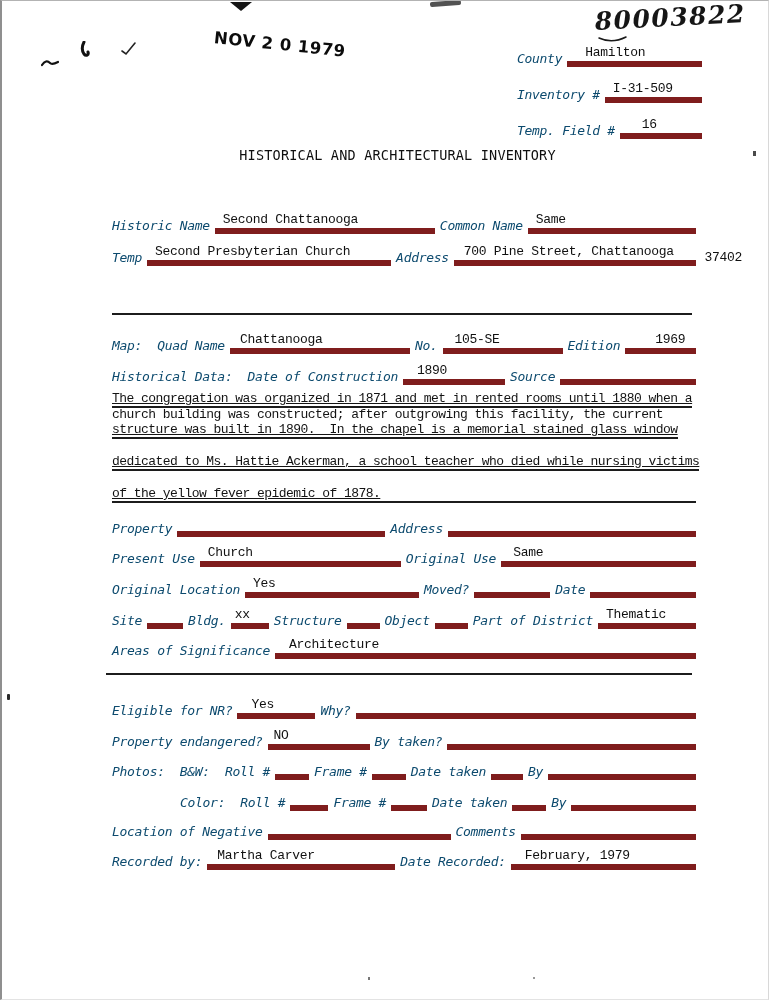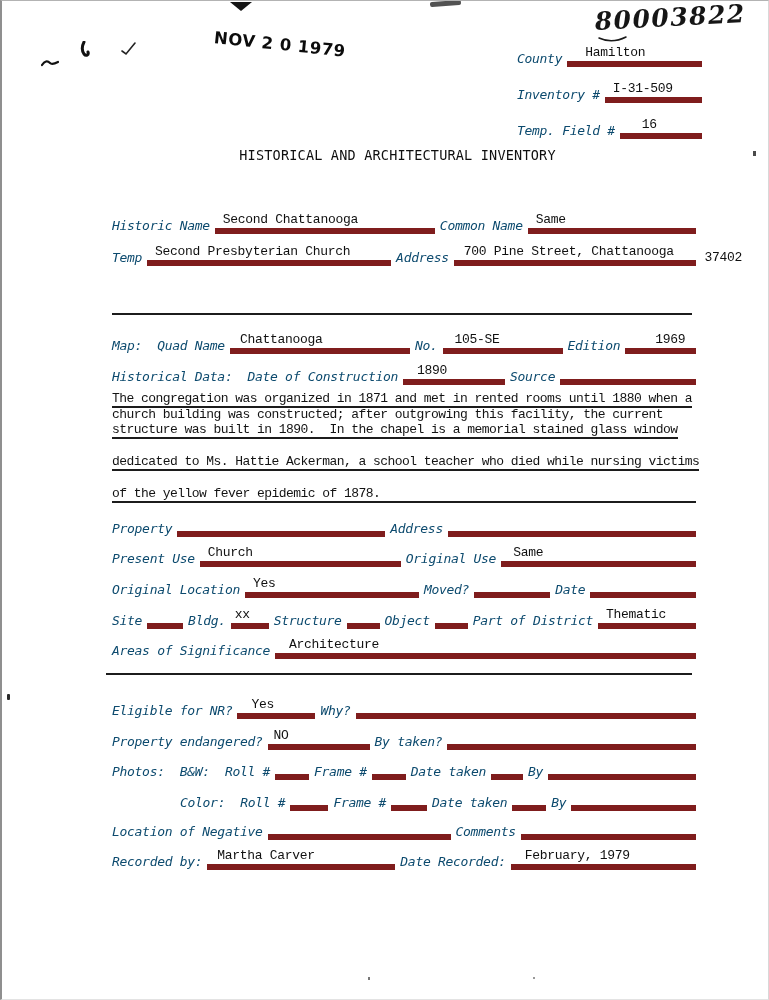--- a/index.html
+++ b/index.html
@@ -28,21 +28,21 @@
   .hrow{position:absolute;left:515px;right:66px;display:flex;align-items:flex-end;}
   .title{
     position:absolute;top:146px;left:25px;right:0;text-align:center;
     font-size:13.5px;letter-spacing:0.2px;color:#0f0f0f;white-space:pre;
   }
   .sep{position:absolute;height:0;border-top:2px solid #1c1c1c;}
   .para{
     position:absolute;left:110px;font-family:"Liberation Mono",monospace;
     font-size:13px;letter-spacing:-0.55px;white-space:pre;color:#131313;line-height:15px;
   }
-  .para .u{border-bottom:2px solid #1c1c1c;}
+  .para .u{border-bottom:2px solid #1c1c1c;text-decoration:underline;}
   .para5{display:flex;right:72px;align-items:flex-end;}
   .uf{flex:1 1 auto;border-bottom:2px solid #1c1c1c;height:0;}
   .stamp{
     position:absolute;left:213px;top:27px;transform:rotate(6deg);transform-origin:left top;
     font-family:"DejaVu Sans",sans-serif;font-weight:700;font-size:16.5px;
     letter-spacing:0.5px;color:#0c0c0c;white-space:pre;
   }
   .hand{
     position:absolute;left:592px;top:6px;transform:rotate(-3deg);transform-origin:left top;
     font-family:"DejaVu Serif",serif;font-style:italic;font-weight:600;font-size:25px;

